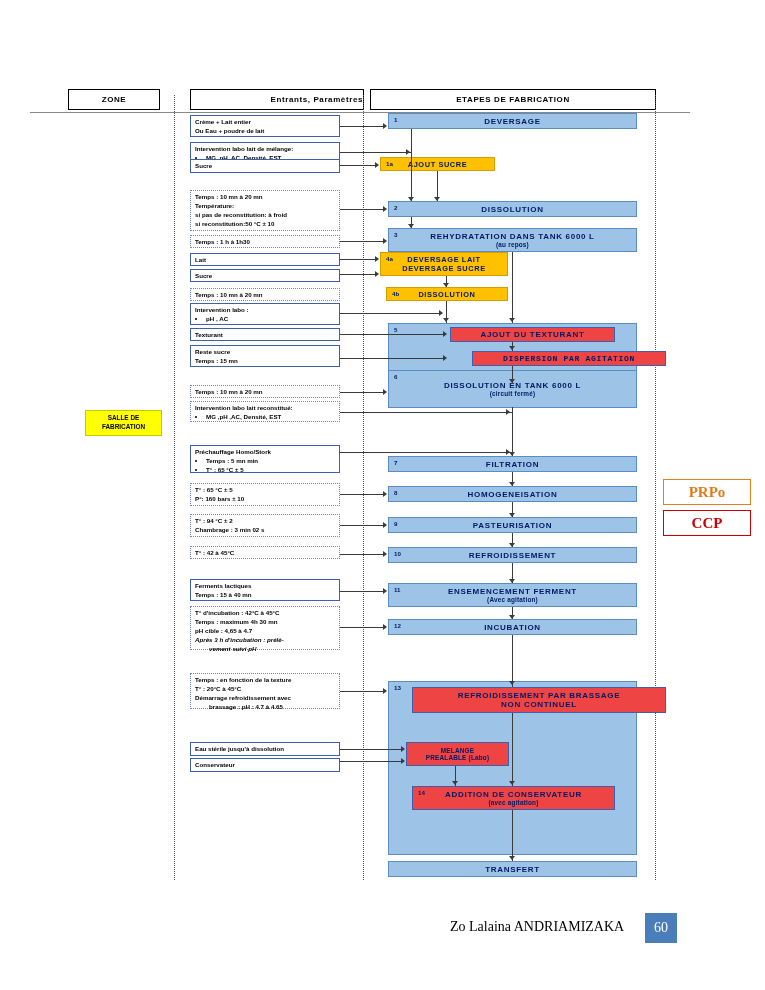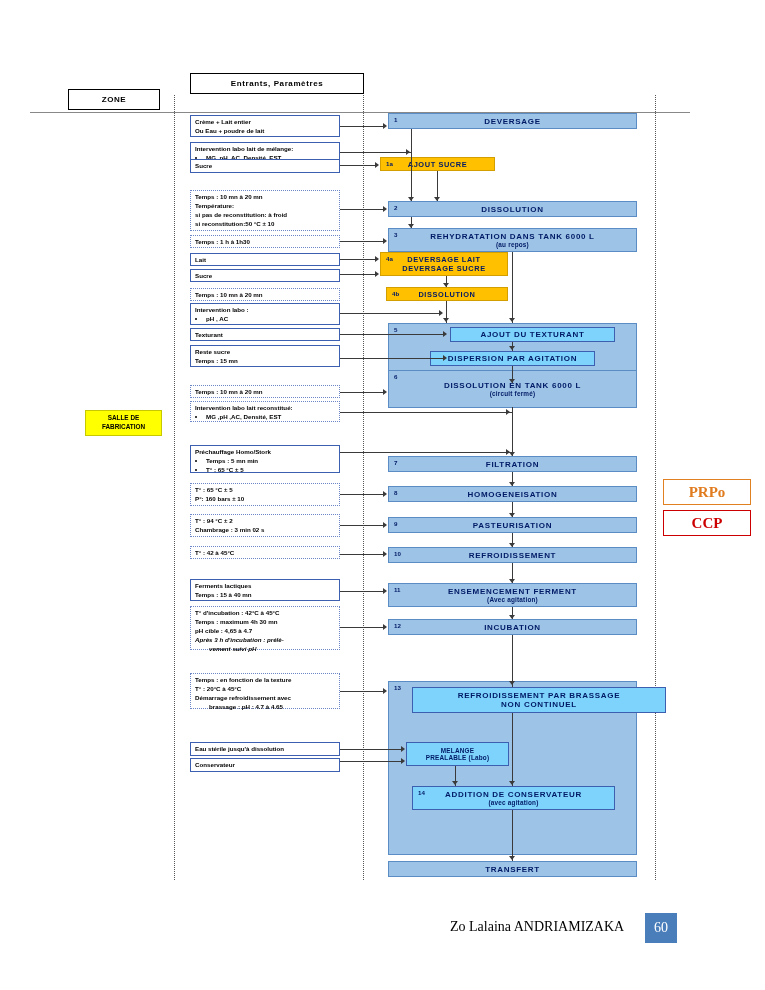--- a/index.html
+++ b/index.html
@@ -45,21 +45,21 @@
   }
 
   
   .step{
     position:absolute;box-sizing:border-box;
     display:flex;align-items:center;justify-content:center;
     text-align:center;font-weight:bold;color:#001a66;
   }
   .step.blue{background:#9dc3e6;border:1px solid #5b8cc4;font-size:8px;letter-spacing:.7px;}
   .step.yellow{background:#ffc000;border:1px solid #d39e00;font-size:7.4px;letter-spacing:.6px;}
-  .step.white{background:#7dd3fc;border:1px solid #3d5fb0;font-size:8px;letter-spacing:.7px;}
+  .step.white{background:#ef4444;border:1px solid #3d5fb0;font-size:8px;letter-spacing:.7px;}
   .step .sub{font-size:6.4px;letter-spacing:.2px;font-weight:bold;}
   .stepnum{
     position:absolute;left:5px;top:2px;font-size:6.2px;font-weight:bold;
     color:#001a66;letter-spacing:0;
   }
   .group{position:absolute;background:#9dc3e6;border:1px solid #5b8cc4;box-sizing:border-box;}
 
   
   .legend{
     position:absolute;box-sizing:border-box;background:#fff;
@@ -94,22 +94,25 @@
   }
 </style>
 </head>
 <body>
 
 <div id="page">
 
   <div class="hdr" style="left:68px;top:89px;width:90px;height:19px;">
     <span>ZONE</span>
   </div>
-  <div class="hdr" style="left:190px;top:73px;width:172px;height:19px;">
+  <div class="hdr" style="left:190px;top:89px;width:172px;height:19px;justify-content:flex-end;">
     <span>Entrants, Paramètres</span>
+  </div>
+  <div class="hdr" style="left:370px;top:89px;width:284px;height:19px;">
+    <span>ETAPES DE FABRICATION</span>
   </div>
 
   <div class="hrule" style="left:30px;top:112px;width:660px;"></div>
 
   <div class="vsep" style="left:174px;top:95px;height:785px;"></div>
   <div class="vsep" style="left:363px;top:95px;height:785px;"></div>
   <div class="vsep" style="left:655px;top:95px;height:785px;"></div>
 
   <div class="zonetag" style="left:85px;top:410px;width:75px;height:24px;">
     <div>
@@ -269,21 +272,21 @@
     <span class="stepnum">4b</span>
     <span>DISSOLUTION</span>
   </div>
 
   <div class="group" style="left:388px;top:323px;width:249px;height:52px;">
     <span class="stepnum">5</span>
   </div>
   <div class="step white" style="left:450px;top:327px;width:165px;height:15px;">
     <span>AJOUT DU TEXTURANT</span>
   </div>
-  <div class="step white" style="left:430px;top:351px;width:165px;height:15px;">
+  <div class="step white" style="left:472px;top:351px;width:194px;height:15px;font-family:Liberation Mono, monospace;">
     <span>DISPERSION PAR AGITATION</span>
   </div>
 
   <div class="step blue" style="left:388px;top:370px;width:249px;height:38px;">
     <span class="stepnum">6</span>
     <div>
       <div>DISSOLUTION  EN TANK 6000 L</div>
       <div class="sub">(circuit fermé)</div>
     </div>
   </div>

